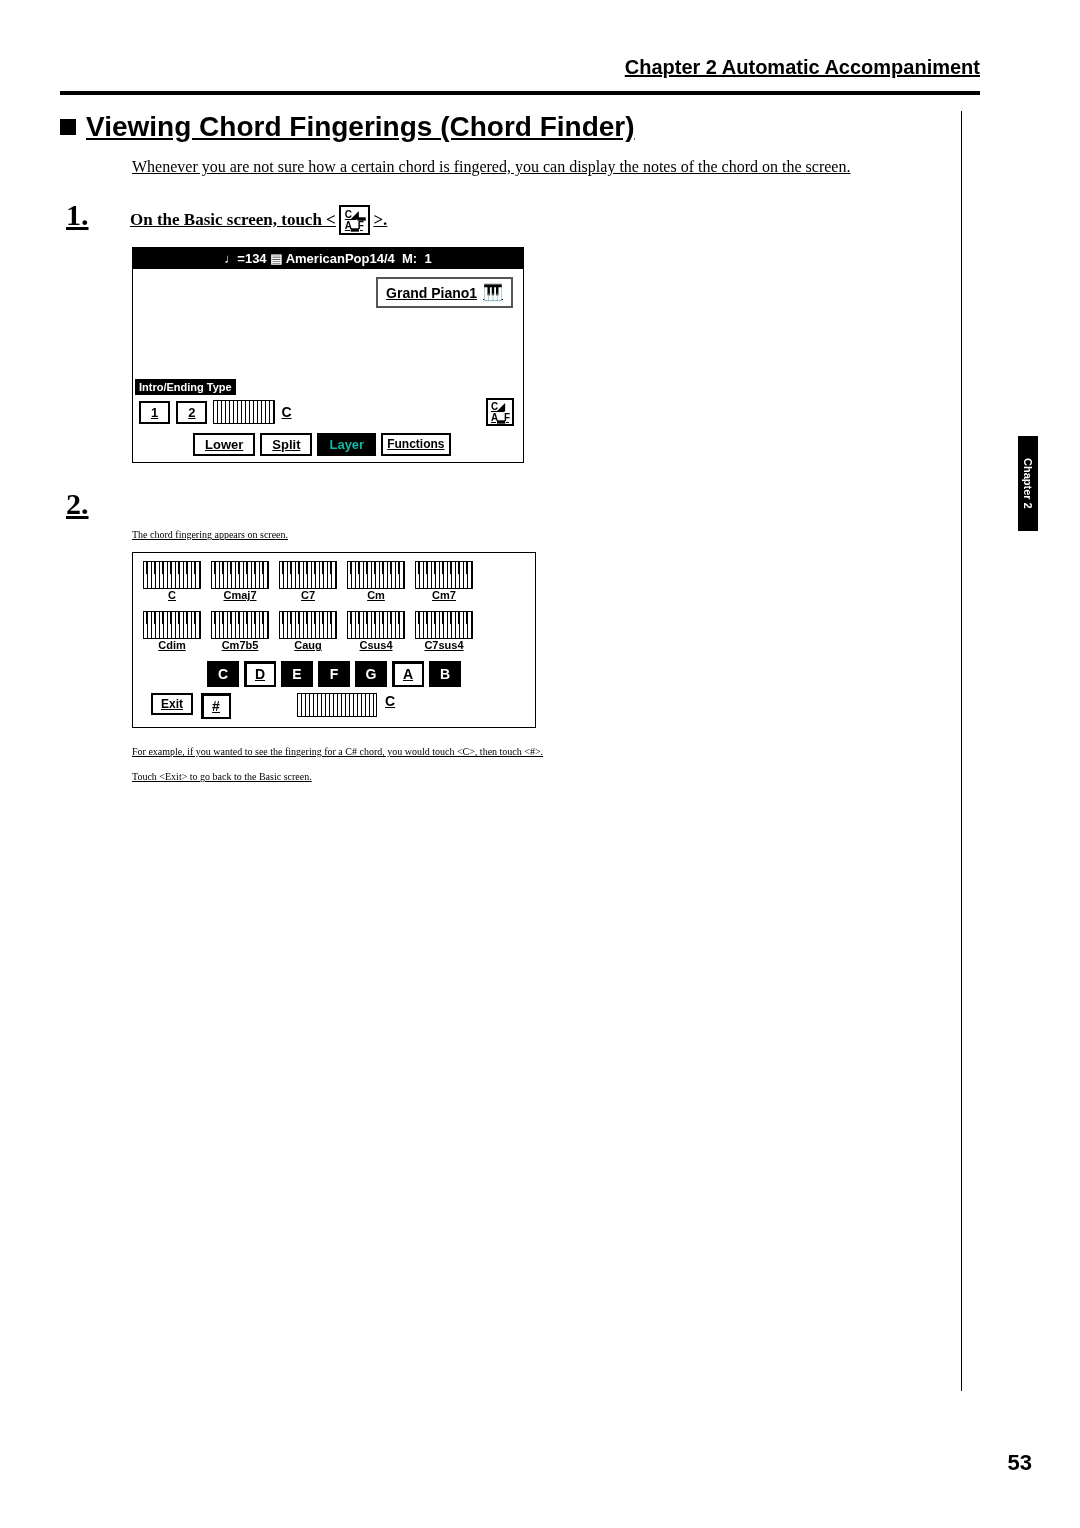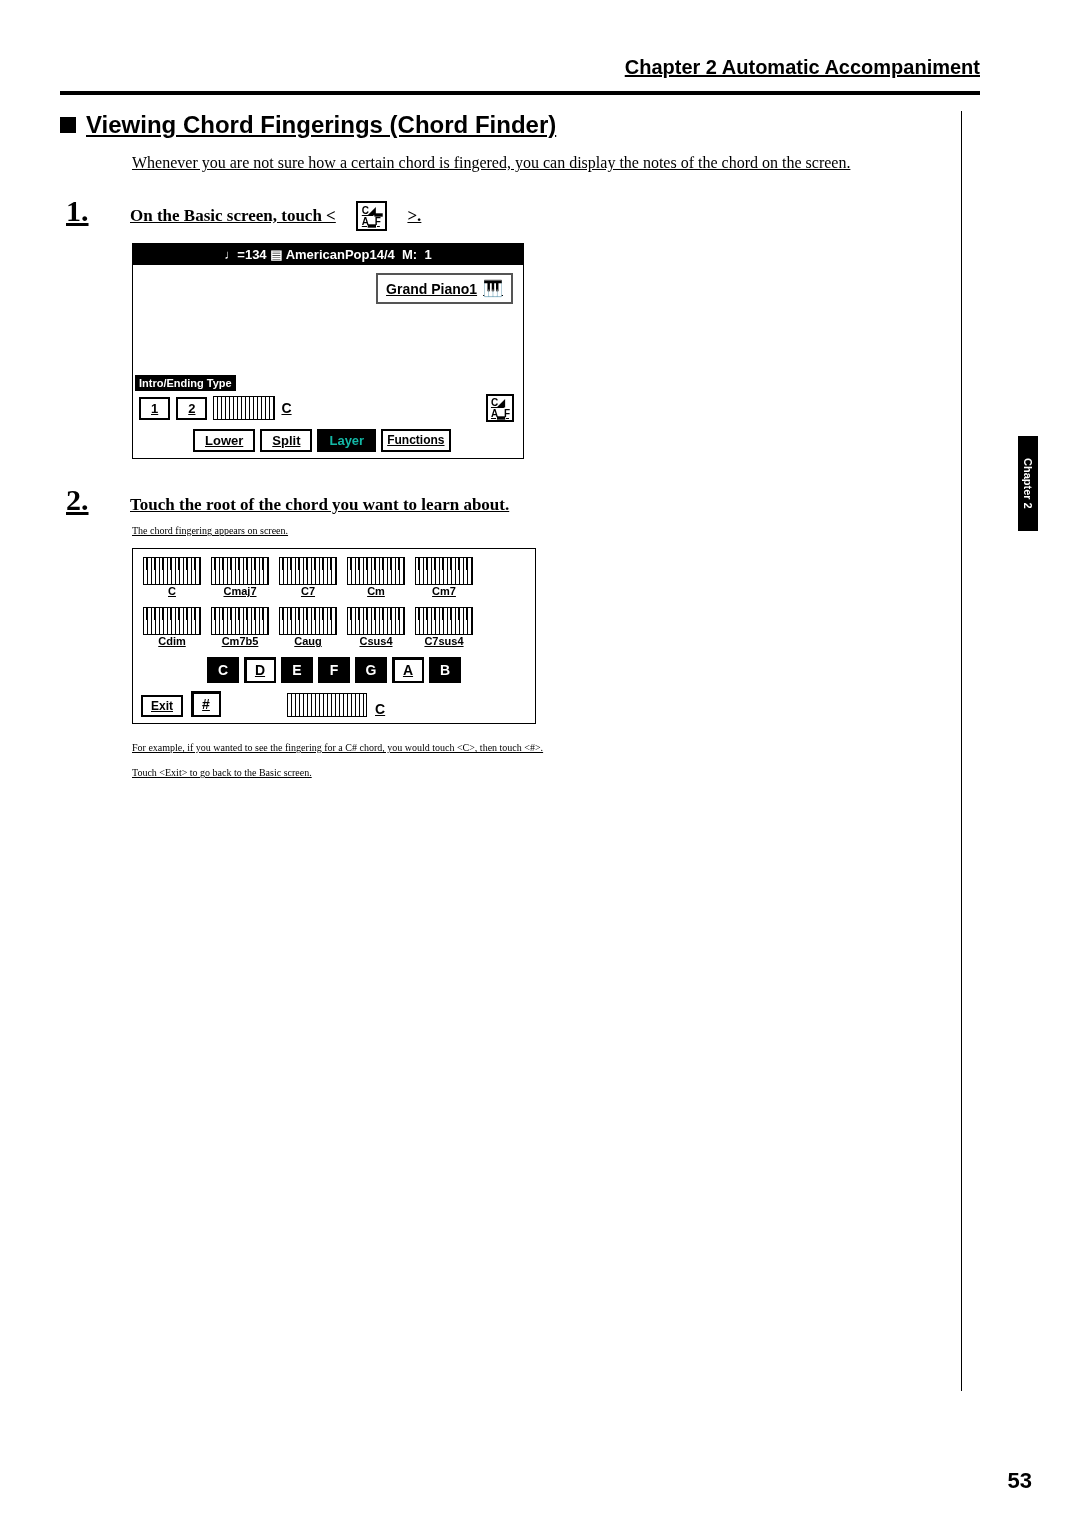--- a/index.html
+++ b/index.html
@@ -34,21 +34,21 @@
   .content-area {
     border-right: 1.5px solid #000;
     padding-right: 36px;
     margin-right: 18px;
     height: 1280px;
     position: relative;
   }
   .section-title {
     font-family: Arial, Helvetica, sans-serif;
     font-weight: bold;
-    font-size: 24px;
+    font-size: 28px;
     margin: 8px 0 6px 0;
   }
   .bullet {
     display: inline-block;
     width: 16px;
     height: 16px;
     background: #000;
     margin-right: 10px;
     vertical-align: middle;
     position: relative;
@@ -79,21 +79,20 @@
   }
   .step-text {
     font-family: Georgia, serif;
     font-weight: bold;
     font-size: 17px;
     margin-left: 12px;
     flex: 1;
     display: flex;
     align-items: center;
     flex-wrap: wrap;
-    gap: 17px;
   }
   .icon-box {
     display: inline-flex;
     border: 2.2px solid #000;
     padding: 2px 4px;
     margin: 0 3px;
     height: 22px;
     align-items: center;
     justify-content: center;
     vertical-align: middle;
@@ -237,24 +236,24 @@
     width: 28px;
     height: 22px;
     display:flex;
     align-items:center;
     justify-content:center;
     box-shadow: 1px 1px 0 #000 inset;
   }
   .root-btn.inv { background:#000; color:#fff; }
   .exit-row {
     display:flex;
-    align-items:flex-end;
+    align-items:flex-start;
     gap:8px;
     margin-top:4px;
-    margin-left:2px;
+    margin-left:12px;
     height:28px;
   }
   .body-text {
     margin-left: 72px;
     font-size: 10px;
     line-height: 1.5;
     margin-bottom: 10px;
   }
   .side-tab {
     position: absolute;
@@ -265,21 +264,21 @@
     font-family: Arial, sans-serif;
     font-size: 11px;
     font-weight: bold;
     padding: 22px 4px;
     writing-mode: vertical-rl;
     text-orientation: mixed;
   }
   .page-num {
     position: absolute;
     right: 48px;
-    bottom: 34px;
+    bottom: 52px;
     font-family: Arial, sans-serif;
     font-weight: bold;
     font-size: 22px;
   }
 </style>
 </head>
 <body>
 
 <div class="page">
   <div class="chapter-header">Chapter 2  Automatic Accompaniment</div>
@@ -336,21 +335,20 @@
       <div class="bottom-row">
         <div class="scr-btn">Lower</div>
         <div class="scr-btn">Split</div>
         <div class="scr-btn inv">Layer</div>
         <div class="scr-btn" style="padding:2px 4px;font-size:12px">Functions</div>
       </div>
     </div>
 
     <div class="step">
       <span class="step-num"><span>2</span><span class="step-dot">.</span></span>
-      <span class="step-text">Touch the root of the chord you want to learn about.</span>
     </div>
 
     <div class="body-text">The chord fingering appears on screen.</div>
 
     <div class="scr2">
       <div class="chord-row">
         <div class="chord-kbd">
             <div class="kbd-small"></div>
             <span>C</span>
           </div>

